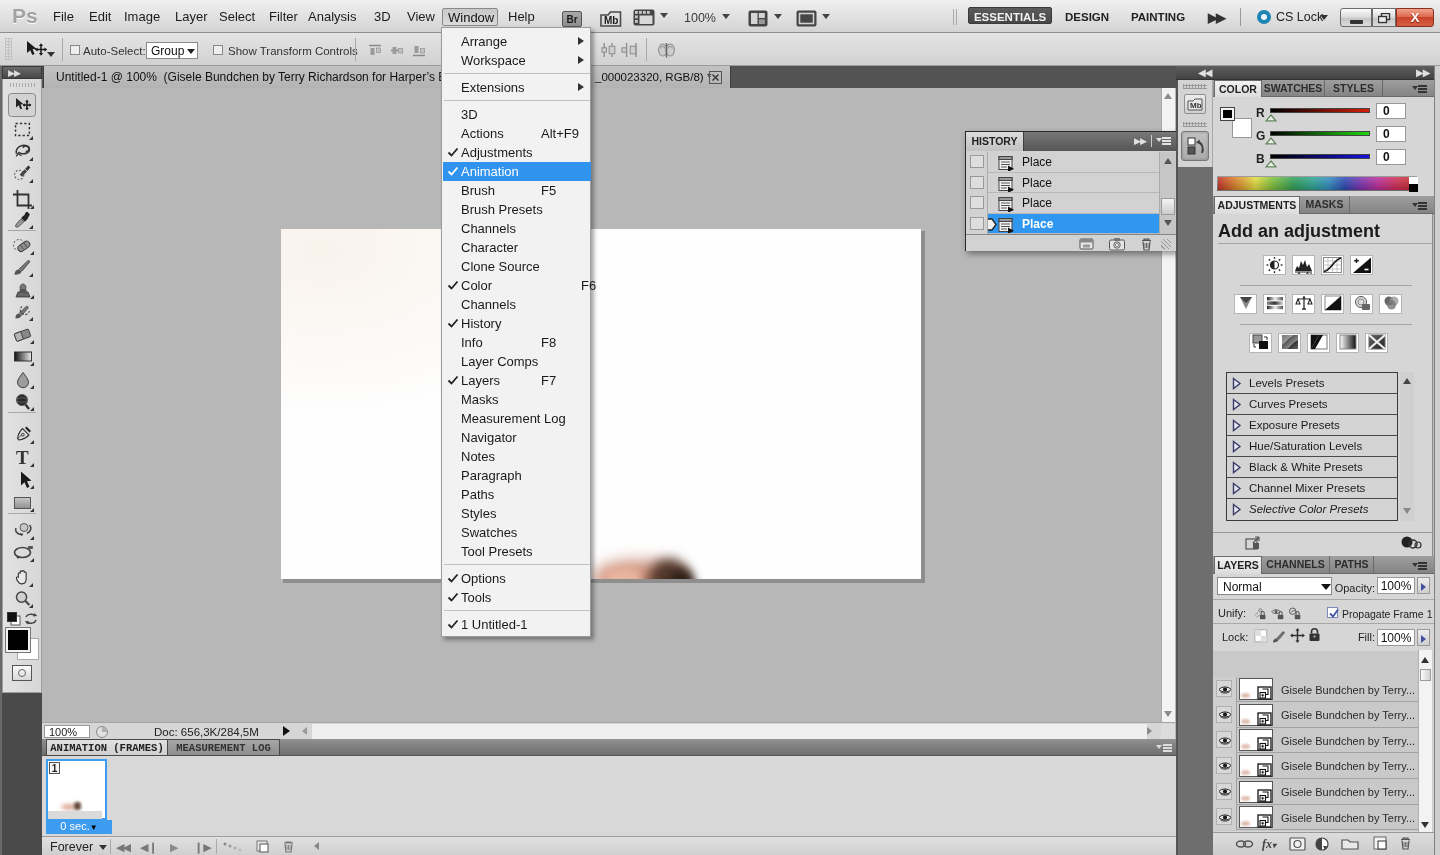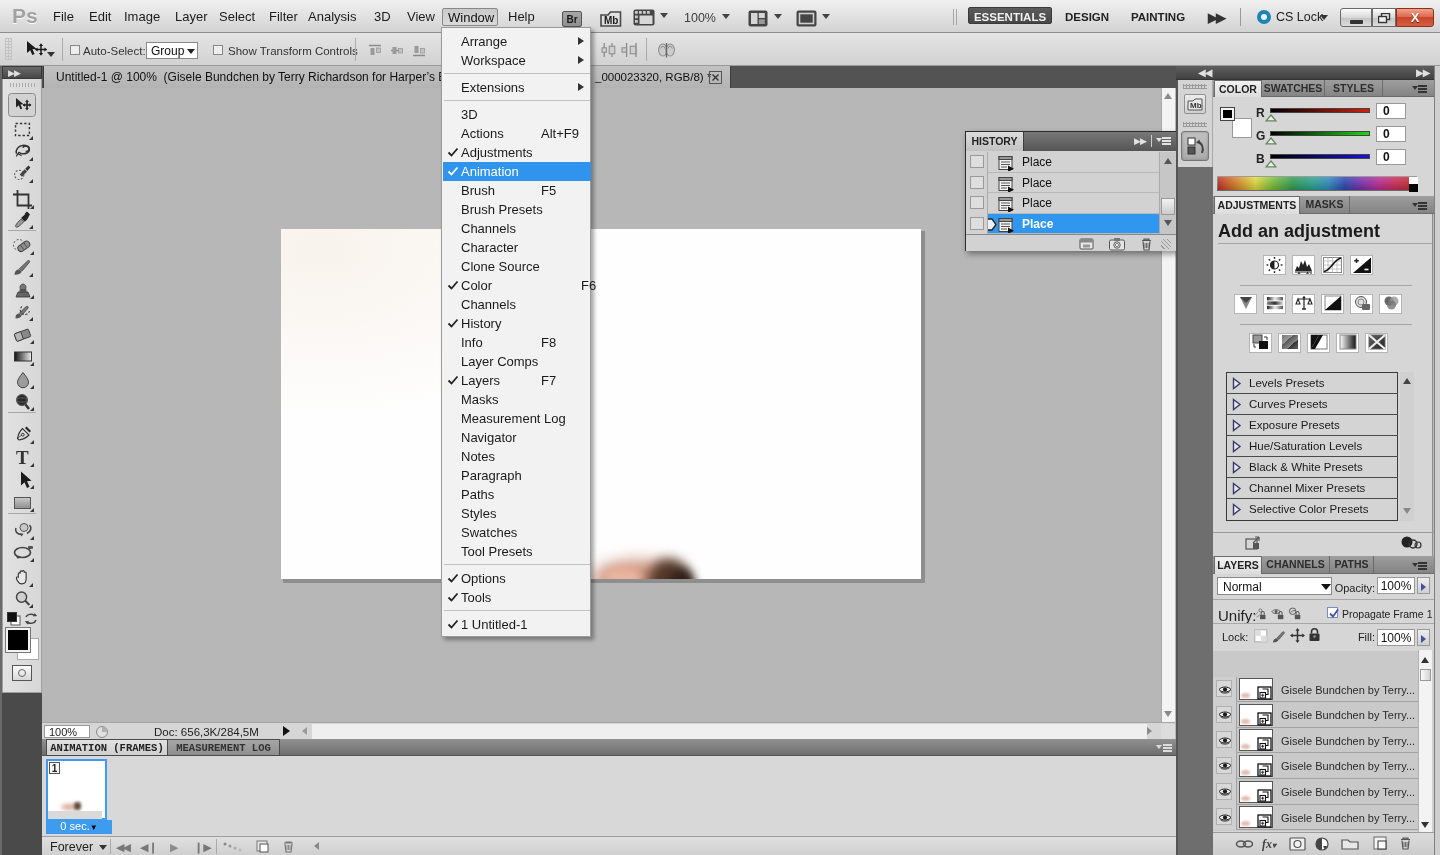--- a/index.html
+++ b/index.html
@@ -645,21 +645,21 @@
 <div class="a" style="left:0;top:105px;width:171px;height:21px;border-bottom:1px solid #4a4a4a;">
  <svg class="ico" style="left:5px;top:4px;" width="10" height="13">
             <path d="M1.5 1.5 L8 6.5 L1.5 11.5 Z" fill="#e8e8f2" stroke="#3a3a68" stroke-width="1.4"></path>
           </svg>
  <div class="a" style="left:22px;top:4px;font-size:11.5px;color:#1a1a1a;">Channel Mixer Presets</div>
         </div>
 <div class="a" style="left:0;top:126px;width:171px;height:21px;border-bottom:1px solid #4a4a4a;border-bottom:none;">
  <svg class="ico" style="left:5px;top:4px;" width="10" height="13">
             <path d="M1.5 1.5 L8 6.5 L1.5 11.5 Z" fill="#e8e8f2" stroke="#3a3a68" stroke-width="1.4"></path>
           </svg>
- <div class="a" style="left:22px;top:4px;font-size:11.5px;color:#1a1a1a;">Selective Color Presets</div>
+ <div class="a" style="left:22px;top:4px;font-size:11.5px;color:#1a1a1a;font-style:italic;">Selective Color Presets</div>
         </div>
 </div>
  <div class="a" style="left:187px;top:158px;width:14px;height:149px;background:#d0d0d0;">
   <div class="a" style="left:2.5px;top:6px;width:0;height:0;border-left:4.5px solid transparent;border-right:4.5px solid transparent;border-bottom:6px solid #444;"></div>
   <div class="a" style="left:2.5px;top:136px;width:0;height:0;border-left:4.5px solid transparent;border-right:4.5px solid transparent;border-top:6px solid #888;"></div>
  </div>
  <div class="a" style="left:219px;top:0px;width:2px;height:342px;background:#bdbdbd;border-left:1px solid #8d8d8d;"></div>
  <div class="a" style="left:0px;top:318px;width:221px;height:1px;background:#9a9a9a;"></div>
  <svg class="ico" style="left:32px;top:321px;" width="16" height="15">
         <rect x="1" y="4" width="11" height="10" fill="none" stroke="#555" stroke-width="1.2"></rect>
@@ -683,21 +683,21 @@
  <div class="a" style="left:4px;top:3px;width:115px;height:18px;background:#fff;border:1px solid #8a8a8a;">
    <div class="a" style="left:5px;top:2px;font-size:12px;color:#111;">Normal</div>
    <div class="a" style="left:103px;top:6px;width:0;height:0;border-left:5px solid transparent;border-right:5px solid transparent;border-top:6px solid #111;"></div>
  </div>
  <div class="a" style="left:120px;top:8px;width:42px;text-align:right;font-size:11px;color:#222;">Opacity:</div>
  <div class="a" style="left:164px;top:3px;width:38px;height:17px;background:#fff;border:1px solid #999;font-size:12px;color:#111;text-align:center;line-height:16px;">100%</div>
  <div class="a" style="left:204px;top:3px;width:13px;height:17px;background:linear-gradient(#ededed,#cfcfcf);border:1px solid #999;">
    <div class="a" style="left:3px;top:4.5px;width:0;height:0;border-top:4px solid transparent;border-bottom:4px solid transparent;border-left:5px solid #44519e;"></div>
  </div>
  <div class="a" style="left:0;top:25px;width:227px;height:1px;background:#a8a8a8;"></div>
- <div class="a" style="left:5px;top:33px;font-size:15px;color:#222;">Unify:</div>
+ <div class="a" style="left:5px;top:33px;font-size:11px;color:#222;">Unify:</div>
  <svg class="ico" style="left:41px;top:33px;transform:scale(.85);transform-origin:0 0;" width="15" height="15">
         <path d="M1 10 l3.5-4 M3 12 l4-3" stroke="#888" stroke-width="1"></path>
         <circle cx="7.5" cy="4" r="1.8" fill="none" stroke="#777" stroke-width="1.1"></circle>
         <rect x="7" y="9" width="6.5" height="5.5" rx="1" fill="#555"></rect>
         <path d="M8.5 9 v-1.8 a1.8 1.8 0 0 1 3.6 0 v1.8" fill="none" stroke="#555" stroke-width="1.2"></path>
       </svg>
  <svg class="ico" style="left:58px;top:33px;transform:scale(.85);transform-origin:0 0;" width="16" height="15">
         <path d="M1 5.5 C3 2.5 9 2.5 11 5.5 C9 8.5 3 8.5 1 5.5 Z" fill="none" stroke="#555" stroke-width="1.1"></path>
         <circle cx="6" cy="5.5" r="1.7" fill="#555"></circle>
         <rect x="8" y="9" width="6.5" height="5.5" rx="1" fill="#555"></rect>

